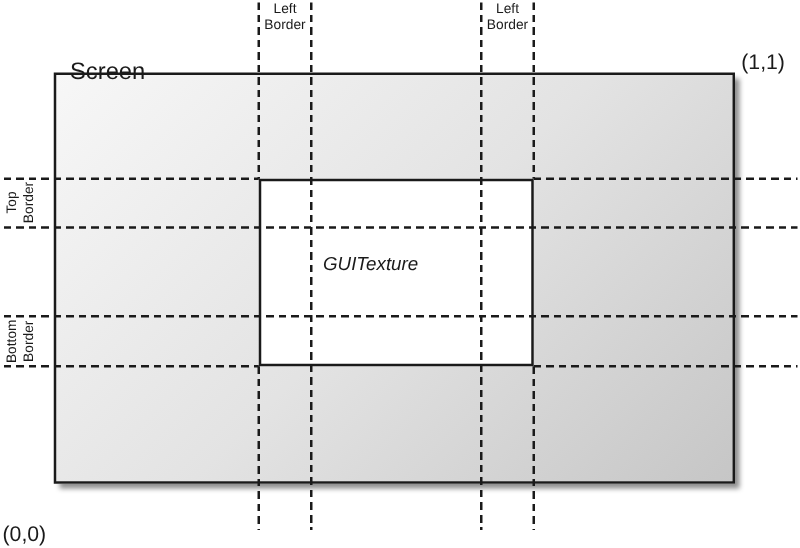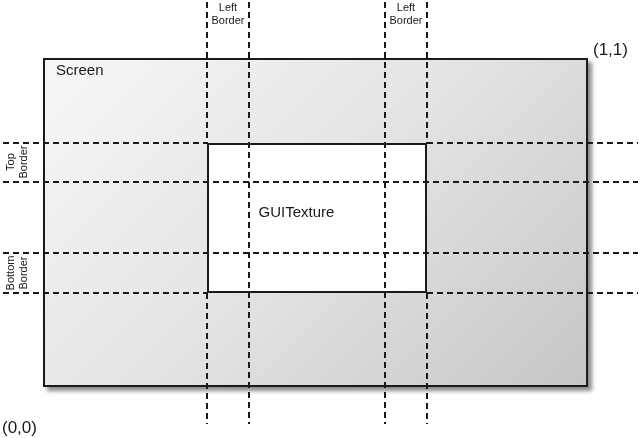--- a/index.html
+++ b/index.html
@@ -70,27 +70,28 @@
   .right-border-lbl { left: 385px; top: 1px; width: 42px; }
   .top-border-lbl {
     left: -4px; top: 147px; width: 46px; height: 30px;
     transform: rotate(-90deg);
   }
   .bottom-border-lbl {
     left: -4px; top: 258px; width: 46px; height: 30px;
     transform: rotate(-90deg);
   }
   .screen-lbl {
-    left: 56px; top: 61px;
-    font-size: 15px;
+    left: 56px; top: 47px;
+    font-size: 19px;
   }
   .texture-lbl {
     left: 207px; top: 203px; width: 179px;
     font-size: 15px;
     text-align: center;
+    font-style: italic;
   }
   .coord {
     font-size: 17px;
   }
   .coord-tr { left: 593px; top: 40px; }
   .coord-bl { left: 2px;  top: 394px; margin-top: 24px; }
 </style>
 </head>
 <body>
 

